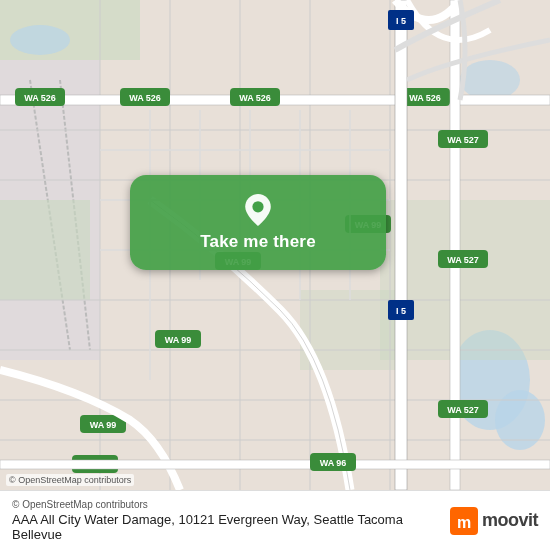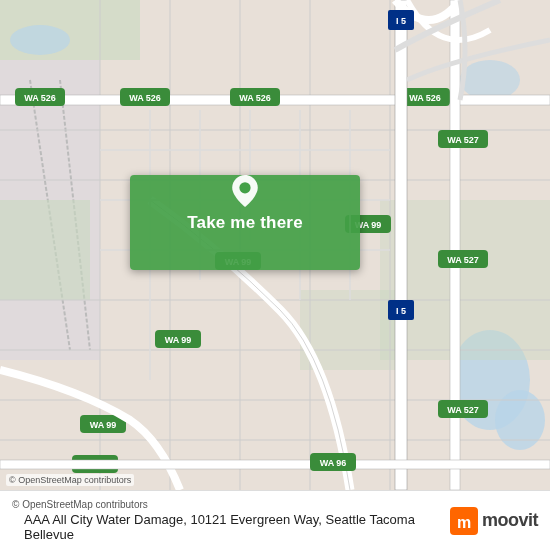--- a/index.html
+++ b/index.html
@@ -25,27 +25,28 @@
       position: absolute;
       top: 0; left: 0;
       width: 100%; height: 100%;
     }
 
     
     #button-overlay {
       position: absolute;
       top: 175px;
       left: 130px;
-      width: 230px;
+      width: 256px;
       height: 95px;
       display: flex;
       flex-direction: column;
       align-items: center;
+      justify-content: center;
       background: rgba(67, 160, 71, 0.92);
-      border-radius: 4px;
+      border-radius: 16px;
       box-shadow: 0 2px 8px rgba(0,0,0,0.35);
       cursor: pointer;
     }
 
     #map-pin {
       width: 32px;
       height: 32px;
       margin-bottom: 6px;
     }
 
@@ -77,21 +78,20 @@
     #osm-credit {
       font-size: 10px;
       color: #555;
       margin-bottom: 2px;
     }
 
     #address-label {
       font-size: 13px;
       color: #222;
       font-weight: 500;
-      margin-left: 12px;
     }
 
     #moovit-logo {
       display: flex;
       align-items: center;
       gap: 4px;
     }
 
     #moovit-icon {
       width: 28px;

